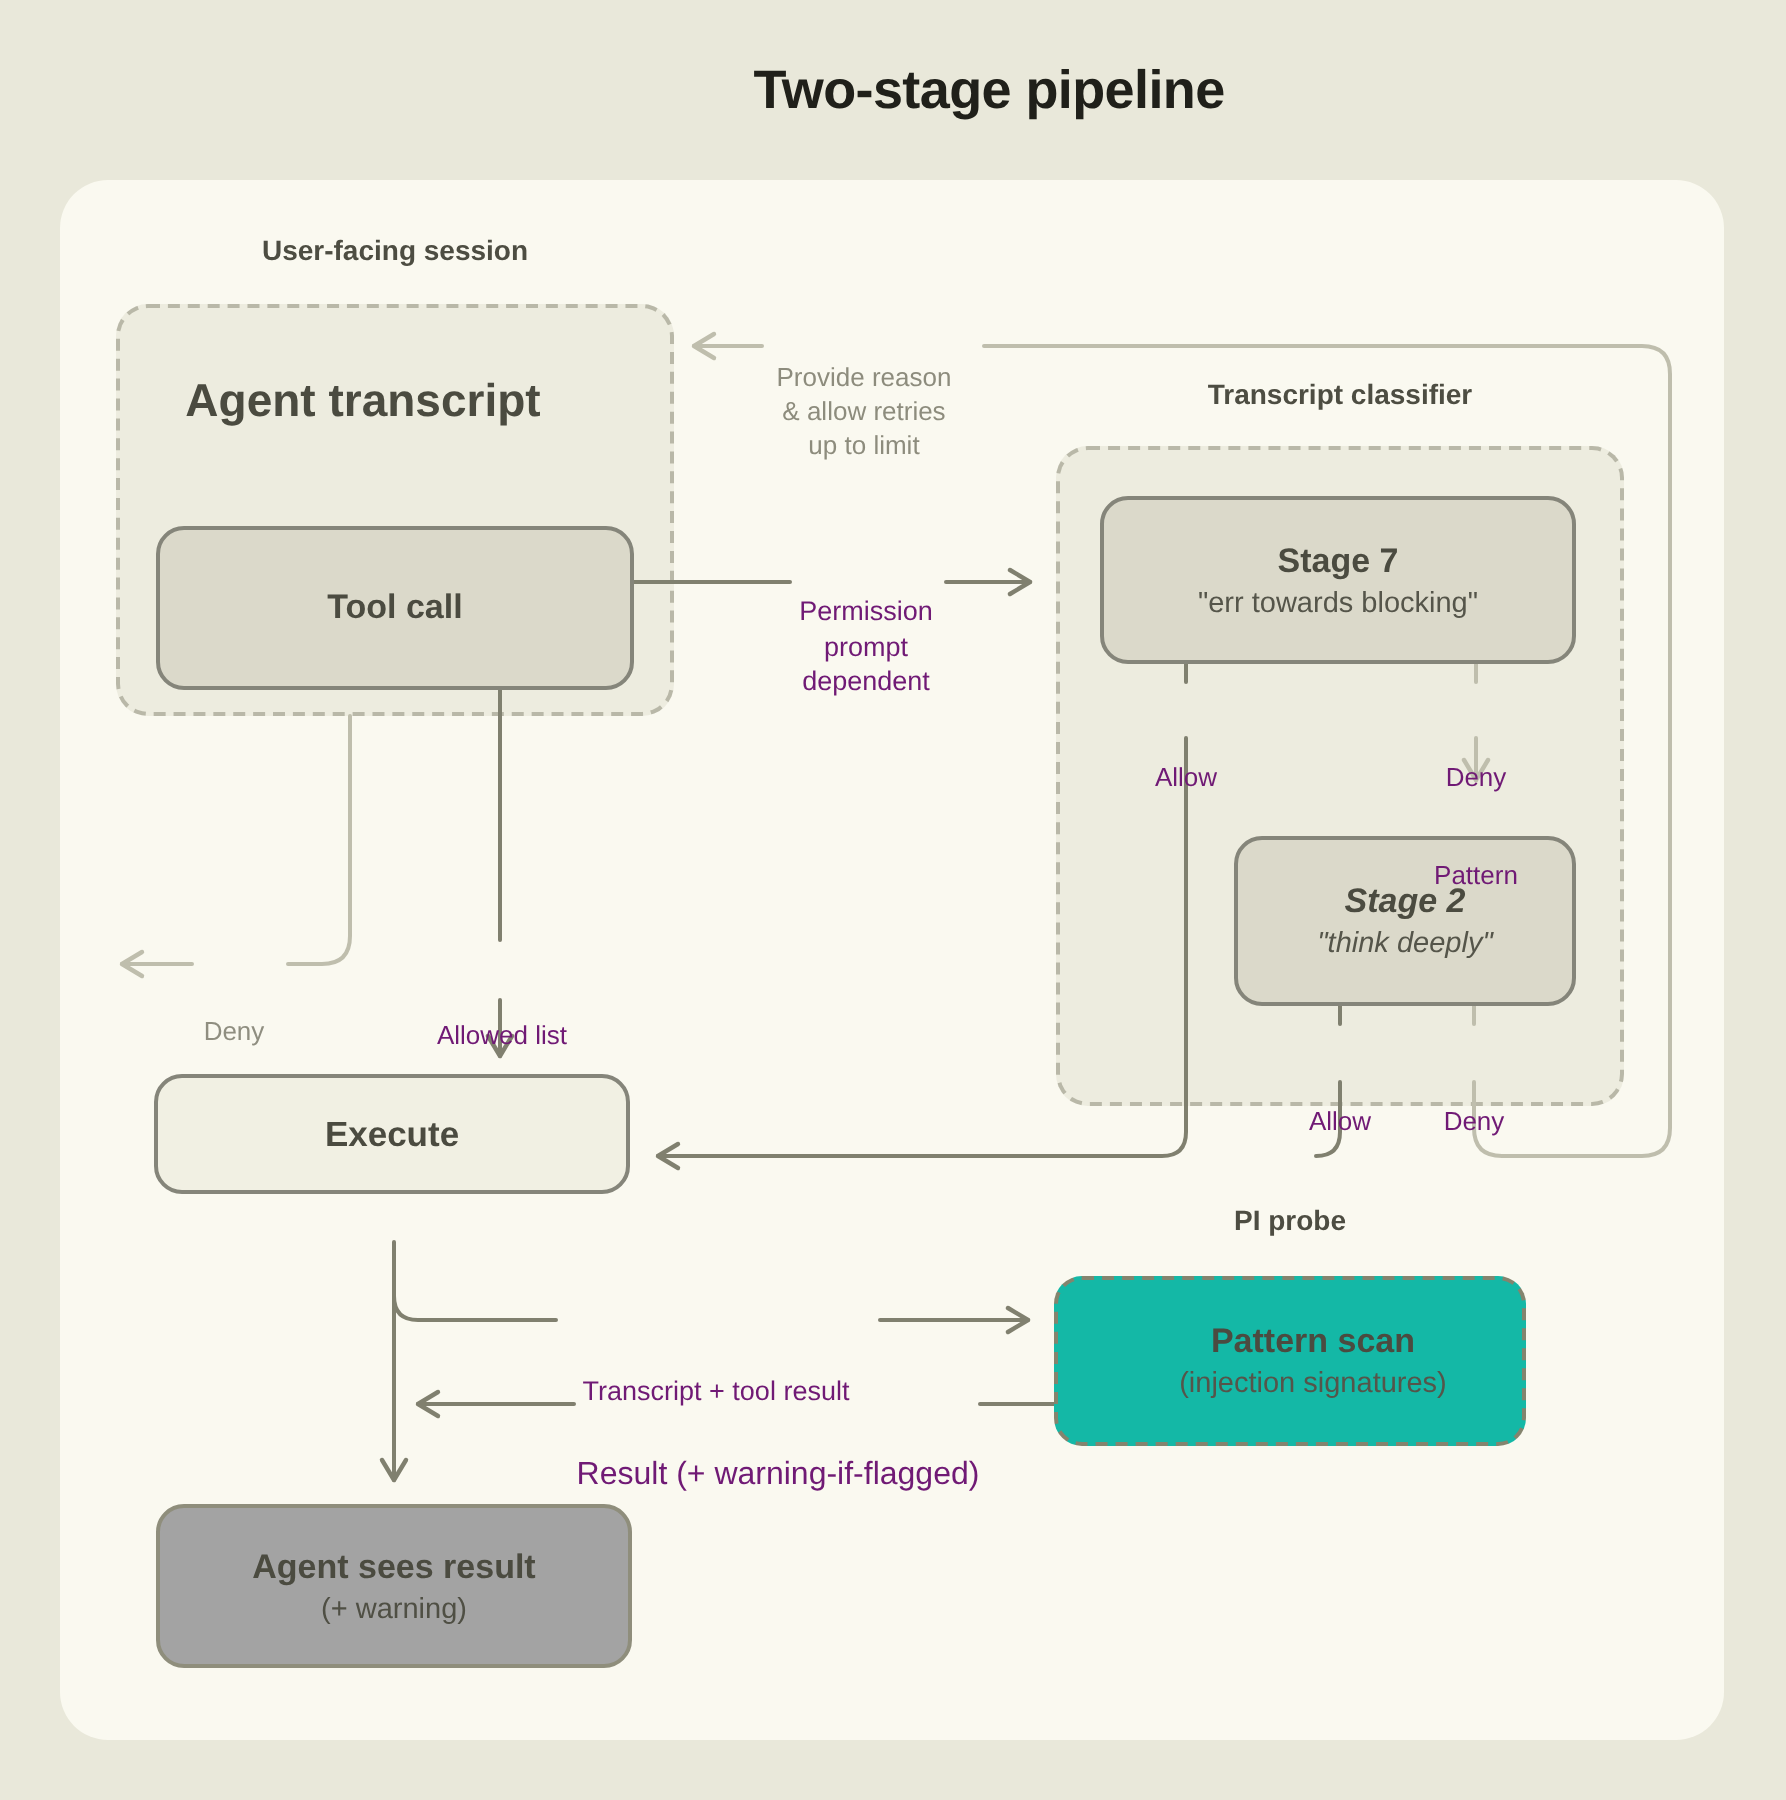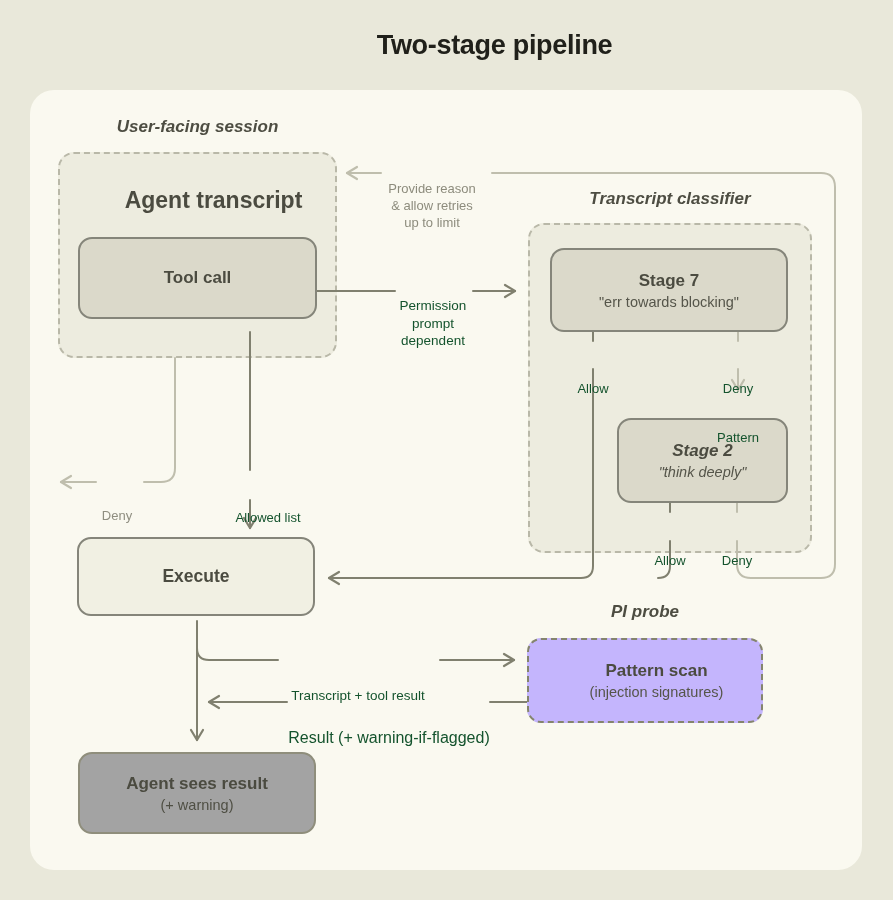--- a/index.html
+++ b/index.html
@@ -11,41 +11,41 @@
   }
   .abs{position:absolute;}
   #panel{
     left:30px;top:90px;width:832px;height:780px;
     background:#faf9f0;border-radius:24px;
   }
   #title{
     left:0;top:30px;width:893px;text-align:center;
     font-size:27px;font-weight:bold;color:#20201a;letter-spacing:-0.3px;padding-left:48px;
   }
-  .hdr{font-size:17px;font-weight:bold;color:#4d4d42;text-align:center;font-style:italic;}
+  .hdr{font-size:14px;font-weight:bold;color:#4d4d42;text-align:center;}
   .container-dashed{
     background:#edecdf;border:2px dashed #b9b8a8;border-radius:16px;
     box-sizing:border-box;
   }
   .node{
     box-sizing:border-box;border-radius:14px;
     display:flex;flex-direction:column;align-items:center;justify-content:center;
     text-align:center;
   }
   .node-solid{background:#dbd9ca;border:2px solid #85857a;}
   .node-light{background:#f1f0e3;border:2px solid #85857a;}
-  .node-probe{background:#c4b5fd;border:2px dashed #84846e;padding-left:23px;}
+  .node-probe{background:#14b8a6;border:2px dashed #84846e;padding-left:23px;}
   .node-result{background:#a3a3a3;border:2px solid #8f8e7c;}
   .node-title{font-size:17px;font-weight:bold;color:#4b4b40;}
   .node-sub{font-size:14.5px;color:#55554a;margin-top:3px;}
   .big-title{font-size:23px;font-weight:bold;color:#4b4b40;}
   .lbl{
     font-size:13px;text-align:center;white-space:pre-line;line-height:1.3;margin-top:34px;
   }
-  .lbl-dark{color:#14532d;}
+  .lbl-dark{color:#701a75;}
   .lbl-light{color:#8f8e80;}
   svg{position:absolute;left:0;top:0;}
 </style>
 </head>
 <body>
 
 <div id="canvas">
 
   <div id="title" class="abs">Two-stage pipeline</div>
 
@@ -86,35 +86,35 @@
       <path d="M738,369 V390" marker-end="url(#al)"></path>
       <path d="M175,358 V468 Q175,482 161,482 H144"></path>
       <path d="M96,482 H61" marker-end="url(#al)"></path>
     </g>
   </svg>
 
   <div class="abs hdr" style="left:58px;top:117px;width:279px;">User-facing session</div>
   <div class="abs hdr" style="left:528px;top:189px;width:284px;">Transcript classifier</div>
   <div class="abs hdr" style="left:527px;top:602px;width:236px;">PI probe</div>
 
-  <div class="abs big-title" style="left:58px;top:187px;width:247px;text-align:center;padding-left:32px;">Agent transcript</div>
-  <div class="abs node node-solid" style="left:78px;top:237px;width:239px;height:82px;">
+  <div class="abs big-title" style="left:58px;top:187px;width:247px;text-align:center;">Agent transcript</div>
+  <div class="abs node node-solid" style="left:78px;top:263px;width:239px;height:82px;">
     <div class="node-title">Tool call</div>
   </div>
 
   <div class="abs node node-solid" style="left:550px;top:248px;width:238px;height:84px;">
     <div class="node-title">Stage 7</div>
     <div class="node-sub">"err towards blocking"</div>
   </div>
   <div class="abs node node-solid" style="left:617px;top:418px;width:171px;height:85px;font-style:italic;">
     <div class="node-title">Stage 2</div>
     <div class="node-sub">"think deeply"</div>
   </div>
 
-  <div class="abs node node-light" style="left:77px;top:537px;width:238px;height:79px;">
+  <div class="abs node node-light" style="left:77px;top:537px;width:238px;height:60px;">
     <div class="node-title" style="font-size:17.5px;">Execute</div>
   </div>
 
   <div class="abs node node-probe" style="left:527px;top:638px;width:236px;height:85px;">
     <div class="node-title">Pattern scan</div>
     <div class="node-sub">(injection signatures)</div>
   </div>
 
   <div class="abs node node-result" style="left:78px;top:752px;width:238px;height:82px;">
     <div class="node-title">Agent sees result</div>
@@ -125,18 +125,18 @@
 &amp; allow retries
 up to limit</div>
   <div class="abs lbl lbl-dark" style="left:363px;top:263px;width:140px;font-size:13.5px;">Permission
 prompt
 dependent</div>
   <div class="abs lbl lbl-dark" style="left:553px;top:347px;width:80px;">Allow</div>
   <div class="abs lbl lbl-dark" style="left:698px;top:347px;width:80px;">Deny</div>
   <div class="abs lbl lbl-dark" style="left:688px;top:396px;width:100px;">Pattern</div>
   <div class="abs lbl lbl-dark" style="left:630px;top:519px;width:80px;">Allow</div>
   <div class="abs lbl lbl-dark" style="left:697px;top:519px;width:80px;">Deny</div>
-  <div class="abs lbl lbl-dark" style="left:208px;top:476px;width:120px;">Allowed list</div>
+  <div class="abs lbl lbl-dark" style="left:191px;top:476px;width:120px;">Allowed list</div>
   <div class="abs lbl lbl-light" style="left:77px;top:474px;width:80px;">Deny</div>
   <div class="abs lbl lbl-dark" style="left:268px;top:653px;width:180px;font-size:13.5px;">Transcript + tool result</div>
   <div class="abs lbl lbl-dark" style="left:279px;top:694px;width:220px;font-size:16px;">Result (+ warning-if-flagged)</div>
 
 </div>
 
 </body></html>

